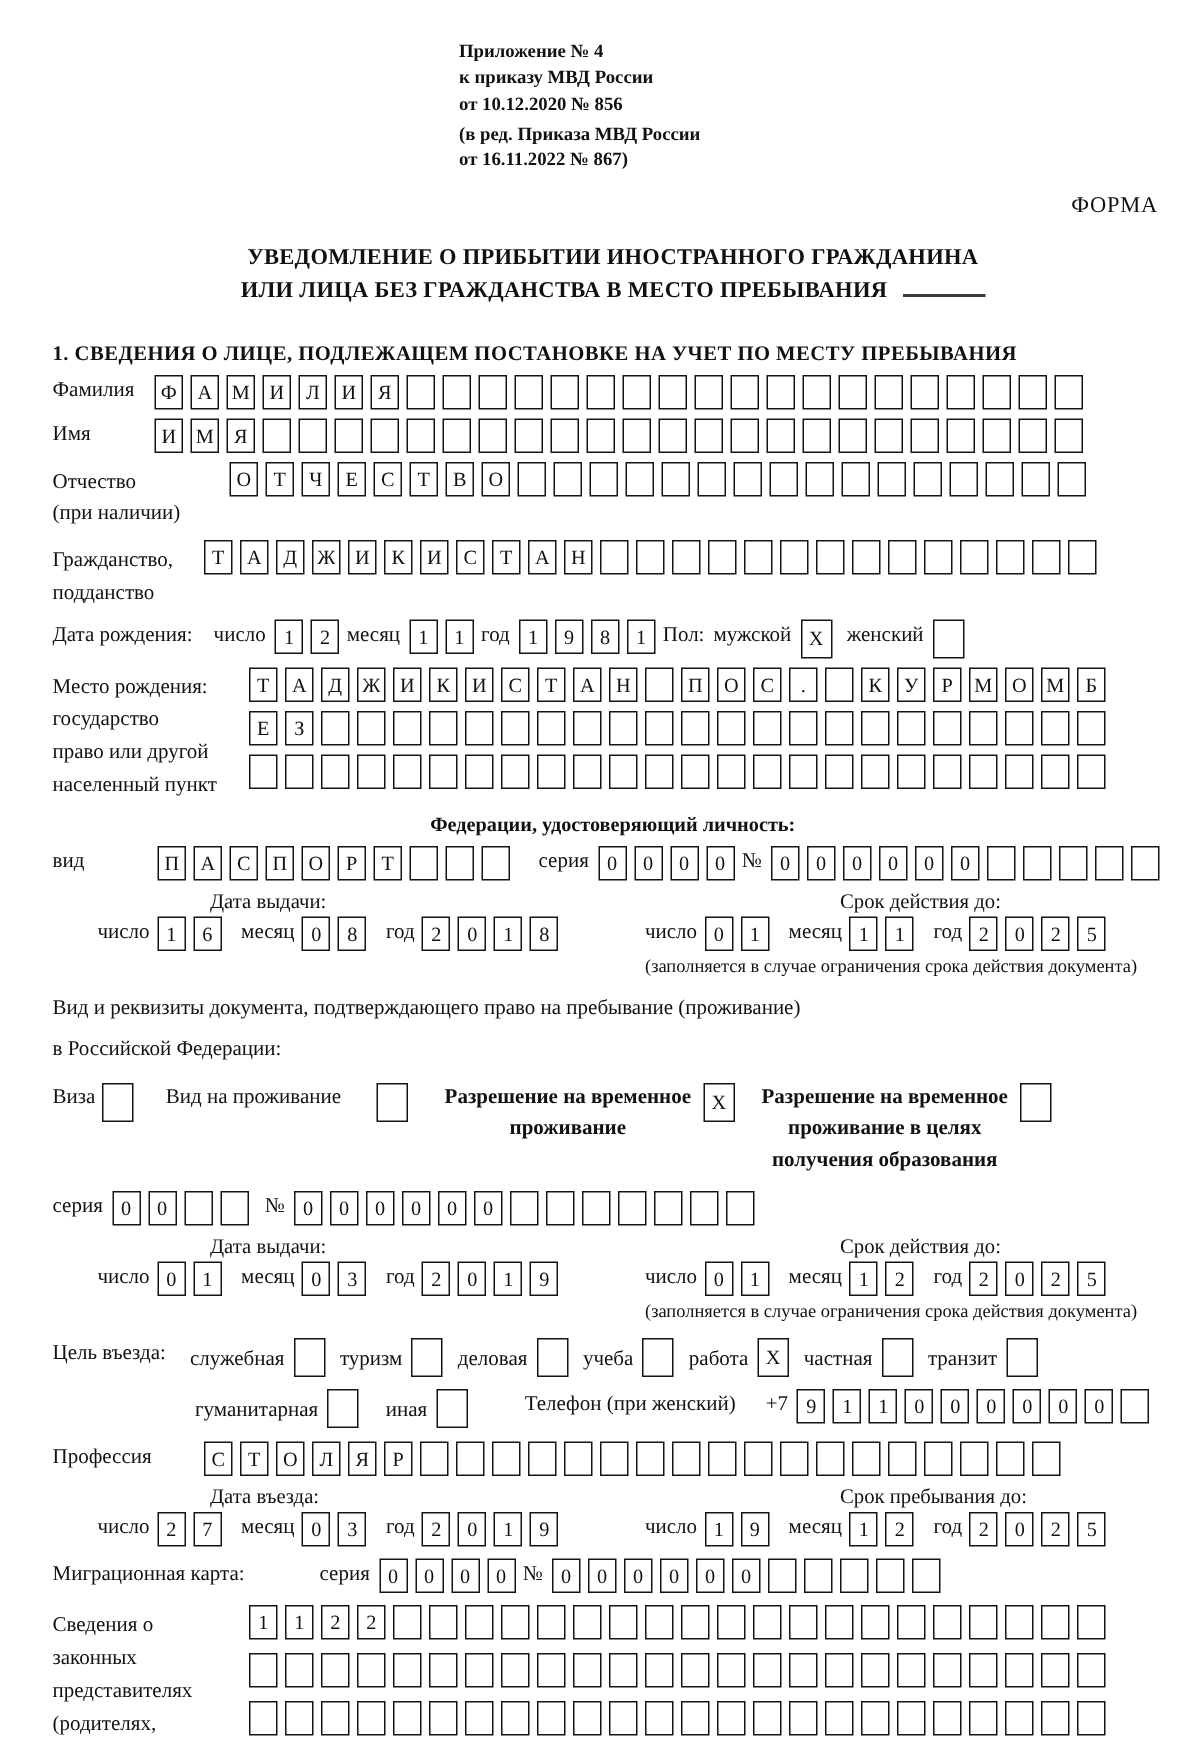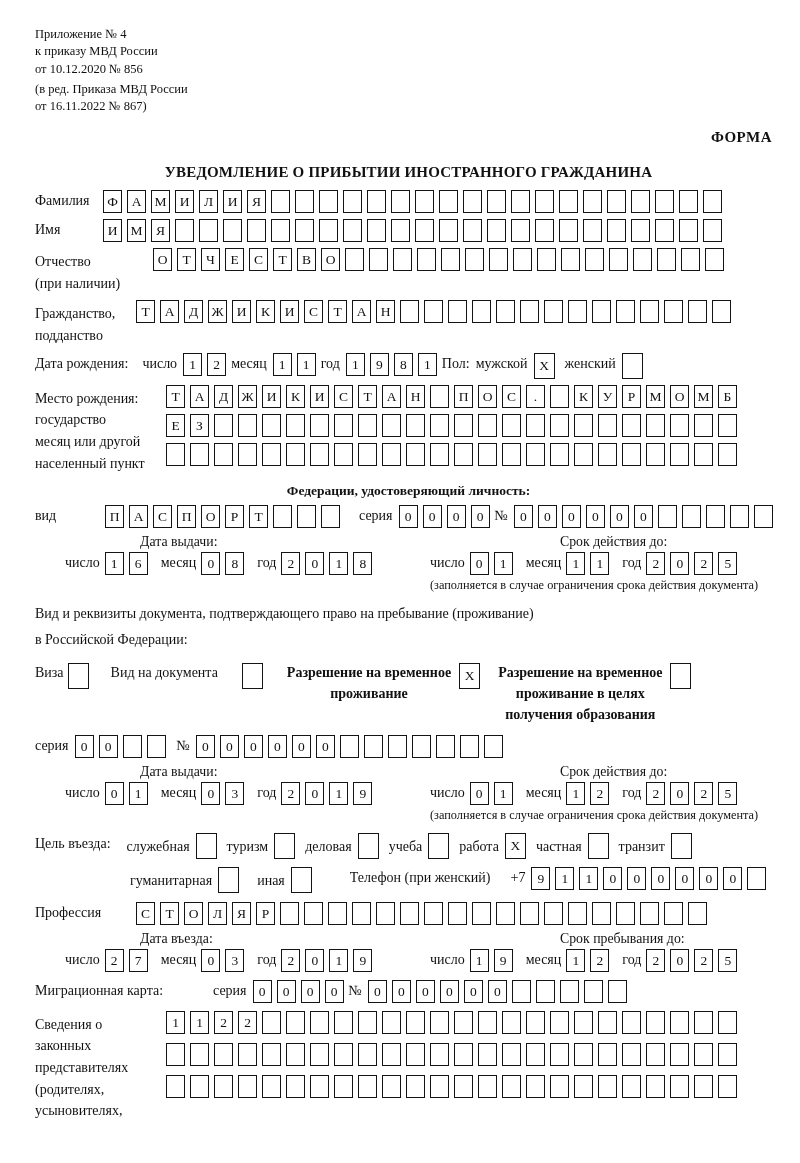--- a/index.html
+++ b/index.html
@@ -3,24 +3,24 @@
 <meta charset="utf-8">
 <style>
   html,body{margin:0;padding:0;background:#fff;}
   .page{
     width:800px;height:1163px;box-sizing:border-box;overflow:hidden;
     background:#fff;color:#111;
     font-family:"Liberation Serif","DejaVu Serif",serif;
     font-size:14px;padding:26px 18px 0 35px;position:relative;
   }
   
-  .hdr{width:100%;display:flex;justify-content:flex-start;}
+  .hdr{width:100%;display:flex;justify-content:center;font-weight:bold;}
   .hdr-block{width:205px;font-size:12.5px;line-height:1.38;}
   .hdr-block .gap{margin-top:3px;}
-  .forma{font-weight:bold;font-size:15px;text-align:right;margin:14px 10px 0 0;letter-spacing:.5px;}
+  .forma{font-weight:normal;font-size:15px;text-align:right;margin:14px 10px 0 0;letter-spacing:.5px;}
   
   .title{text-align:center;font-weight:bold;font-size:15px;line-height:1.45;margin-top:16px;letter-spacing:.2px;}
   .blank-line{display:inline-block;width:55px;border-bottom:2px solid #3a3a3a;height:12px;margin-left:10px;}
   .sec-head{font-weight:bold;font-size:13.8px;margin-top:22px;letter-spacing:.3px;text-align:justify;}
   
   .frow{display:flex;align-items:flex-start;margin-top:6px;}
   .flabel{flex:none;padding-top:3px;}
   .flabel2 div{line-height:1.55;}
   .w68{width:68px;}  .w117{width:118px;} .w100{width:101px;} .w131{width:131px;} .w70{width:70px;} .w101{width:101px;}
   .boxes{display:inline-flex;flex:none;}
@@ -66,22 +66,24 @@
       <div>к приказу МВД России</div>
       <div>от 10.12.2020 № 856</div>
       <div class="gap">(в ред. Приказа МВД России</div>
       <div>от 16.11.2022 № 867)</div>
     </div>
   </div>
   <div class="forma">ФОРМА</div>
 
   <div class="title">
     <div>УВЕДОМЛЕНИЕ О ПРИБЫТИИ ИНОСТРАННОГО ГРАЖДАНИНА</div>
-  </div>
-
+    <div><span>ИЛИ ЛИЦА БЕЗ ГРАЖДАНСТВА В МЕСТО ПРЕБЫВАНИЯ</span><span class="blank-line"></span></div>
+  </div>
+
+  <div class="sec-head">1. СВЕДЕНИЯ О ЛИЦЕ, ПОДЛЕЖАЩЕМ ПОСТАНОВКЕ НА УЧЕТ ПО МЕСТУ ПРЕБЫВАНИЯ</div>
 
   <div class="frow">
     <span class="flabel w68">Фамилия</span>
     <span class="boxes">
         <span>Ф</span>
         <span>А</span>
         <span>М</span>
         <span>И</span>
         <span>Л</span>
         <span>И</span>
@@ -234,21 +236,21 @@
     <span class="lbl ml10 mr6">женский</span>
     <span class="boxes cbox">
         <span></span>
       </span>
   </div>
 
   <div class="frow">
     <div class="flabel flabel2 w131">
       <div>Место рождения:</div>
       <div>государство</div>
-      <div>месяц или другой</div>
+      <div>право или другой</div>
       <div>населенный пункт</div>
     </div>
     <div class="stack">
       <span class="boxes">
           <span>Т</span>
           <span>А</span>
           <span>Д</span>
           <span>Ж</span>
           <span>И</span>
           <span>К</span>
@@ -419,21 +421,21 @@
   </div>
 
   <div class="optrow">
     <div class="opt">
       <span class="lbl">Виза</span>
       <span class="boxes cbox" style="margin-left:4px;">
           <span></span>
         </span>
     </div>
     <div class="opt" style="margin-left:22px;">
-      <span class="lbl">Вид на документа</span>
+      <span class="lbl">Вид на проживание</span>
       <span class="boxes cbox" style="margin-left:24px;">
           <span></span>
         </span>
     </div>
     <div class="opt" style="margin-left:24px;">
       <div class="optlines">
         <div>Разрешение на временное</div>
         <div>проживание</div>
       </div>
       <span class="boxes cbox">

